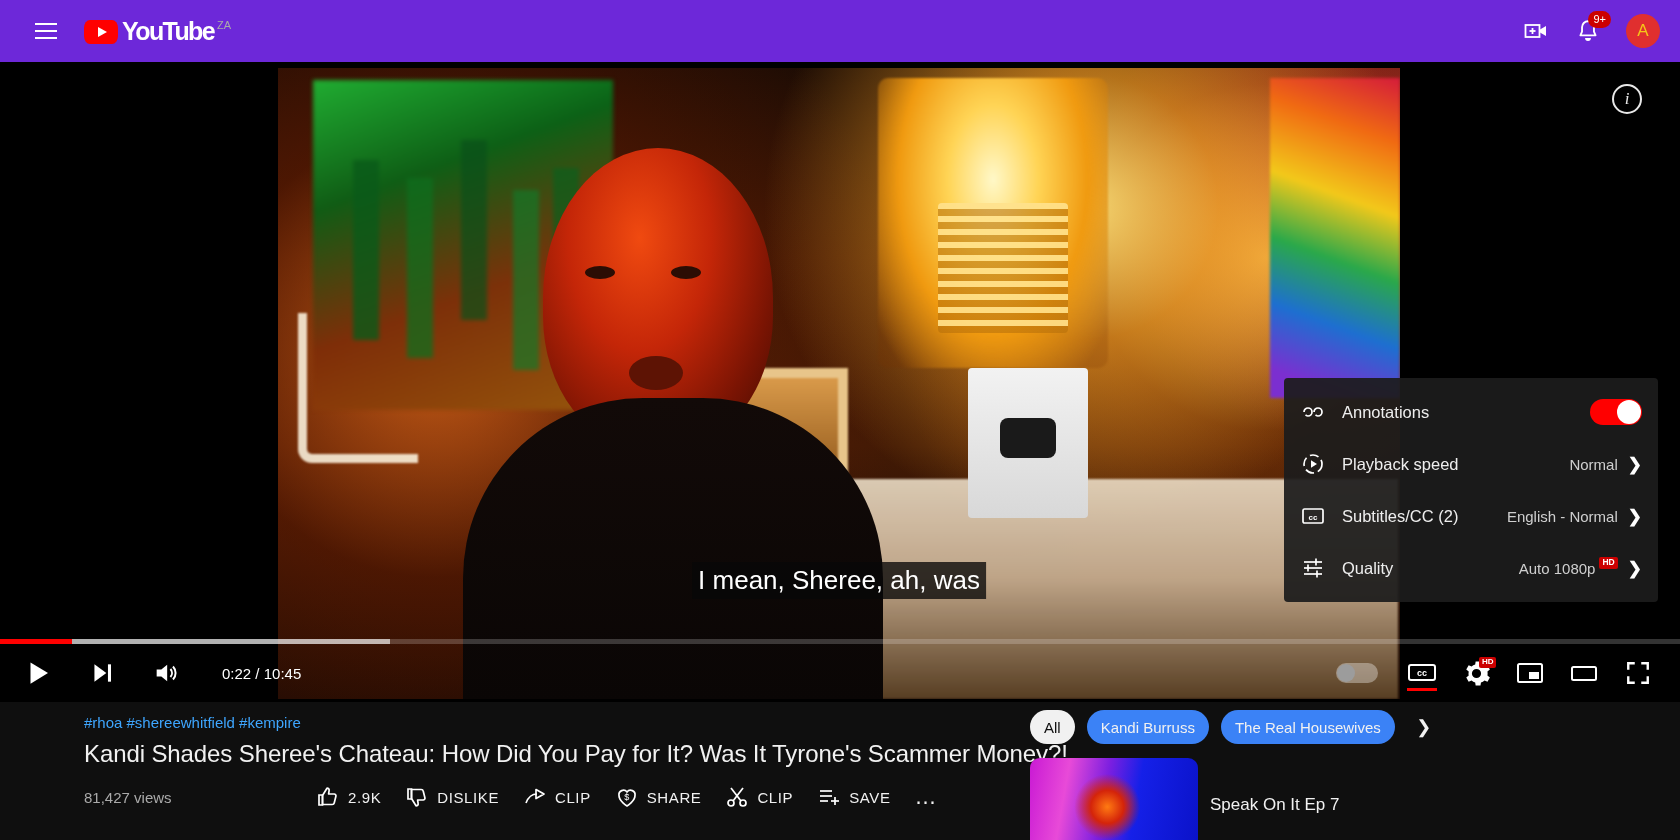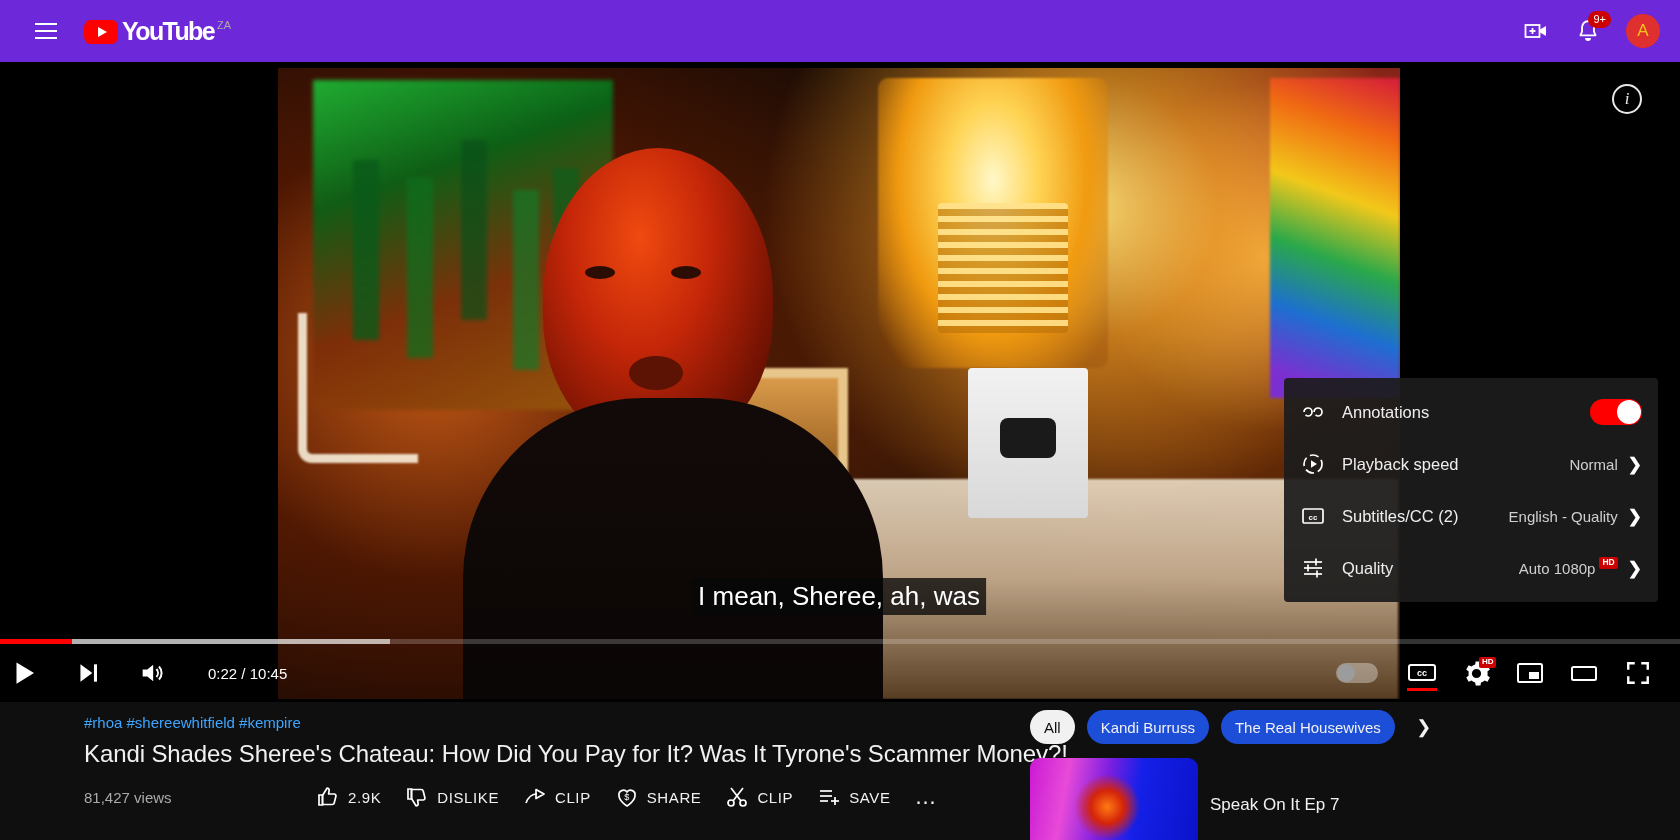--- a/index.html
+++ b/index.html
@@ -203,21 +203,21 @@
     background: #2b0d04; top: 118px;
   }
   .vid-eye.l { left: 122px; }
   .vid-eye.r { left: 208px; }
   .vid-mouth {
     position: absolute; left: 166px; top: 208px; width: 54px; height: 34px;
     border-radius: 50%; background: #5d1304;
   }
 
   .caption-box {
-    position: absolute; left: 50%; bottom: 84px;
+    position: absolute; left: 50%; bottom: 100px;
     transform: translateX(-50%);
     text-align: right; line-height: 1.28;
   }
   .caption-line {
     display: inline-block;
     background: rgba(8,8,8,0.78);
     color: #fff; font-size: 26px;
     padding: 2px 6px;
     font-family: "Liberation Sans", sans-serif;
   }
@@ -272,21 +272,21 @@
     position: absolute; left: 0; bottom: 58px; width: 1680px; height: 5px;
   }
   .prog-bg { position: absolute; inset: 0; background: rgba(255,255,255,0.2); }
   .prog-load { position: absolute; left: 0; top: 0; height: 100%; background: rgba(255,255,255,0.62); }
   .prog-played { position: absolute; left: 0; top: 0; height: 100%; background: #f00; }
 
   .controls {
     position: absolute; left: 0; bottom: 0; width: 1680px; height: 58px;
     display: flex; align-items: center;
   }
-  .ctrl-left { display: flex; align-items: center; gap: 16px; }
+  .ctrl-left { display: flex; align-items: center; padding-left: 14px; gap: 16px; }
   .ctrl-right { margin-left: auto; display: flex; align-items: center; padding-right: 18px; gap: 6px; }
   .ctrl-btn {
     width: 48px; height: 48px; display: flex; align-items: center;
     justify-content: center; cursor: pointer; position: relative;
   }
   .time-display {
     color: #fff; font-size: 15px; margin-left: 16px;
     font-family: "Liberation Sans", sans-serif;
   }
   .autoplay-toggle {
@@ -346,21 +346,21 @@
 
   
   .right-col {
     position: absolute; left: 1030px; top: 0; width: 650px;
   }
   .chips-row {
     display: flex; align-items: center; gap: 12px; padding-top: 8px;
   }
   .chip {
     height: 34px; padding: 0 14px; border-radius: 18px;
-    background: #1d4ed8; color: #f1f1f1; font-size: 15px;
+    background: #3b82f6; color: #f1f1f1; font-size: 15px;
     display: flex; align-items: center; cursor: pointer; white-space: nowrap;
   }
   .chip.active { background: #f1f1f1; color: #0f0f0f; }
   .chip-next {
     width: 34px; height: 34px; border-radius: 50%;
     display: flex; align-items: center; justify-content: center;
     color: #f1f1f1; font-size: 18px; cursor: pointer;
   }
   .rec-item {
     display: flex; align-items: center; gap: 12px; margin-top: 14px; cursor: pointer;
@@ -466,21 +466,21 @@
     </div>
 
     <div class="menu-row">
       <span class="menu-ico">
         <svg width="24" height="20" viewBox="0 0 24 20">
           <rect x="2" y="3" width="20" height="14" rx="1.5" fill="none" stroke="#fff" stroke-width="1.7"></rect>
           <text x="12" y="13.6" font-size="8" font-weight="bold" fill="#fff" text-anchor="middle" font-family="Liberation Sans, sans-serif">cc</text>
         </svg>
       </span>
       <span class="menu-label">Subtitles/CC (2)</span>
-      <span class="menu-value">English - Quality</span>
+      <span class="menu-value">English - Normal</span>
       <span class="chev">❯</span>
     </div>
 
     <div class="menu-row">
       <span class="menu-ico">
         <svg width="24" height="22" viewBox="0 0 24 22">
           <line x1="3" y1="5" x2="21" y2="5" stroke="#fff" stroke-width="1.7"></line>
           <line x1="3" y1="11" x2="21" y2="11" stroke="#fff" stroke-width="1.7"></line>
           <line x1="3" y1="17" x2="21" y2="17" stroke="#fff" stroke-width="1.7"></line>
           <line x1="15" y1="1.5" x2="15" y2="8.5" stroke="#fff" stroke-width="1.7"></line>

